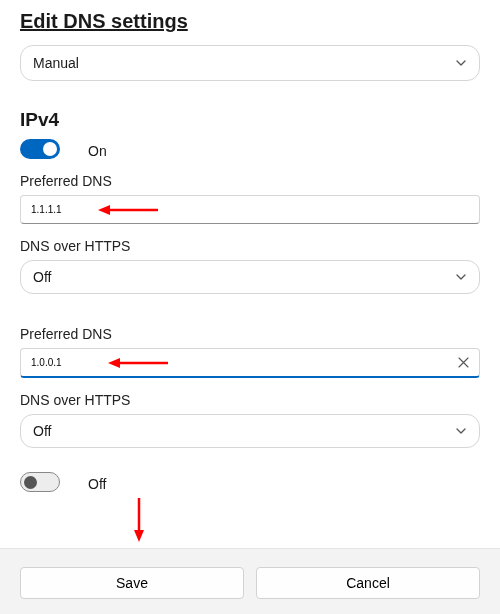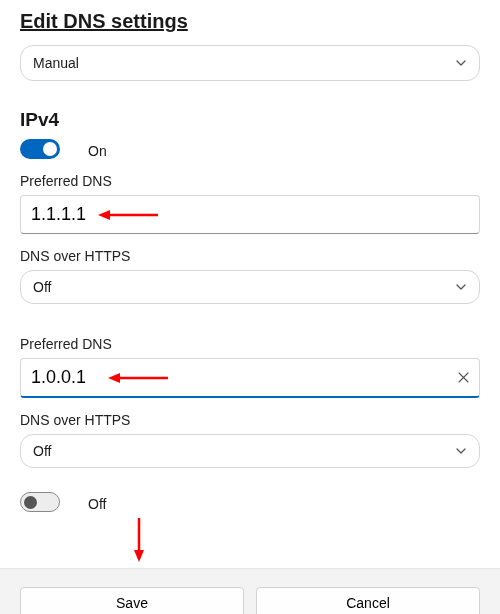--- a/index.html
+++ b/index.html
@@ -47,21 +47,21 @@
   .chev {
     display: inline-block;
   }
   .chev svg { display:block; }
   .input {
     width: 100%;
     border: 1px solid #d6d6d6;
     border-bottom: 1px solid #8f8f8f;
     border-radius: 4px;
     padding: 8px 10px;
-    font-size: 18px;
+    font-size: 10px;
     outline: none;
     font-family: inherit;
     background:#fff;
   }
   .input-wrap {
     position: relative;
   }
   .input-focus {
     border: 1px solid #d6d6d6;
     border-bottom: 2px solid #0067c0;

